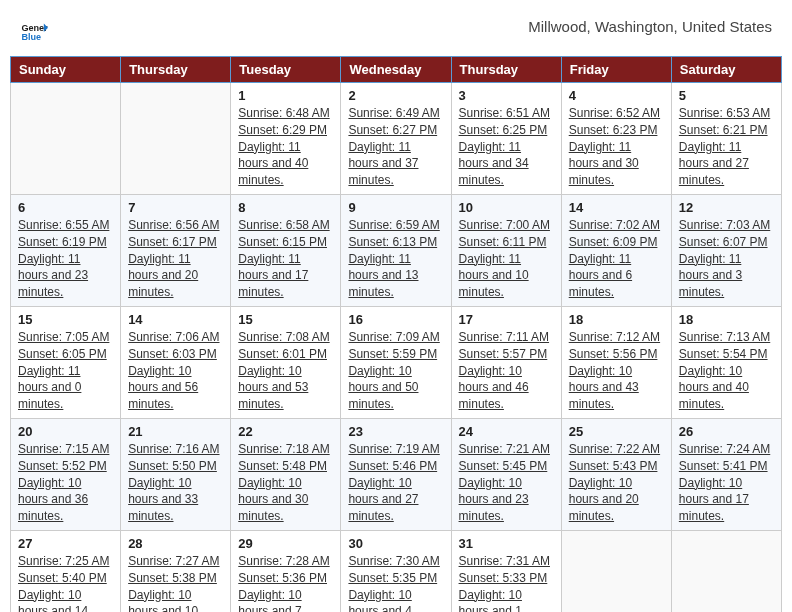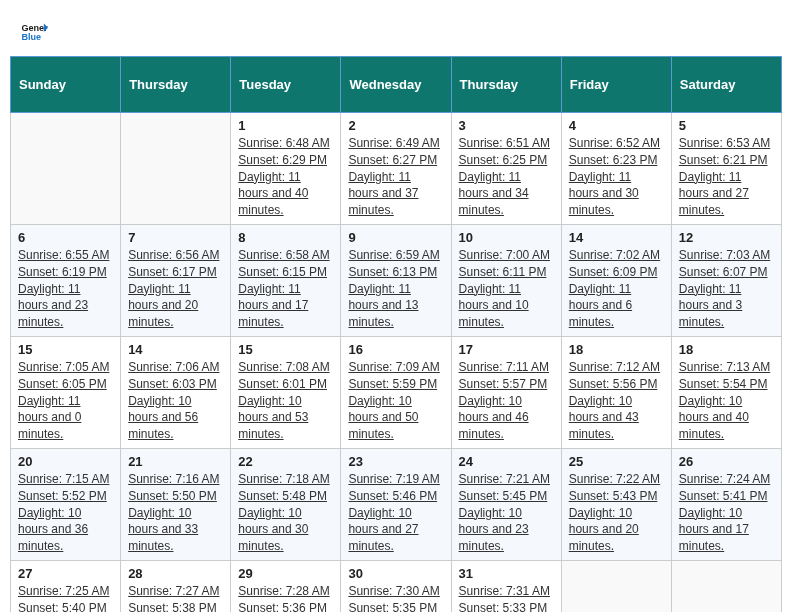--- a/index.html
+++ b/index.html
@@ -36,26 +36,26 @@
     .location-title {
       font-size: 15px;
       color: #444;
     }
     .calendar {
       width: 100%;
       border-collapse: collapse;
       margin-top: 6px;
     }
     .calendar th {
-      background: #0f766e;
+      background: #7f1d1d;
       color: #fff;
       font-size: 13px;
       font-weight: bold;
       text-align: left;
-      padding: 20px 8px;
+      padding: 5px 8px;
       border: 1px solid #5a9ad4;
     }
     .calendar td {
       vertical-align: top;
       border: 1px solid #ccc;
       padding: 5px 7px;
       width: 110px;
       min-height: 80px;
       font-size: 11px;
       color: #222;
@@ -84,20 +84,21 @@
 
 <div class="header">
   <div class="logo">
     <svg class="logo-icon" viewBox="0 0 40 40" xmlns="http://www.w3.org/2000/svg">
       <text x="2" y="18" font-size="13" font-weight="bold" fill="#1a1a1a" font-family="Arial">General</text>
       <text x="2" y="32" font-size="13" font-weight="bold" fill="#1a73c8" font-family="Arial">Blue</text>
       <polygon points="34,8 40,14 34,20" fill="#1a73c8"></polygon>
     </svg>
   </div>
   <div class="title-block">
+    <div class="location-title">Millwood, Washington, United States</div>
   </div>
 </div>
 
 <table class="calendar">
   <thead>
     <tr>
     <th>Sunday</th>
         <th>Thursday</th>
         <th>Tuesday</th>
         <th>Wednesday</th>

